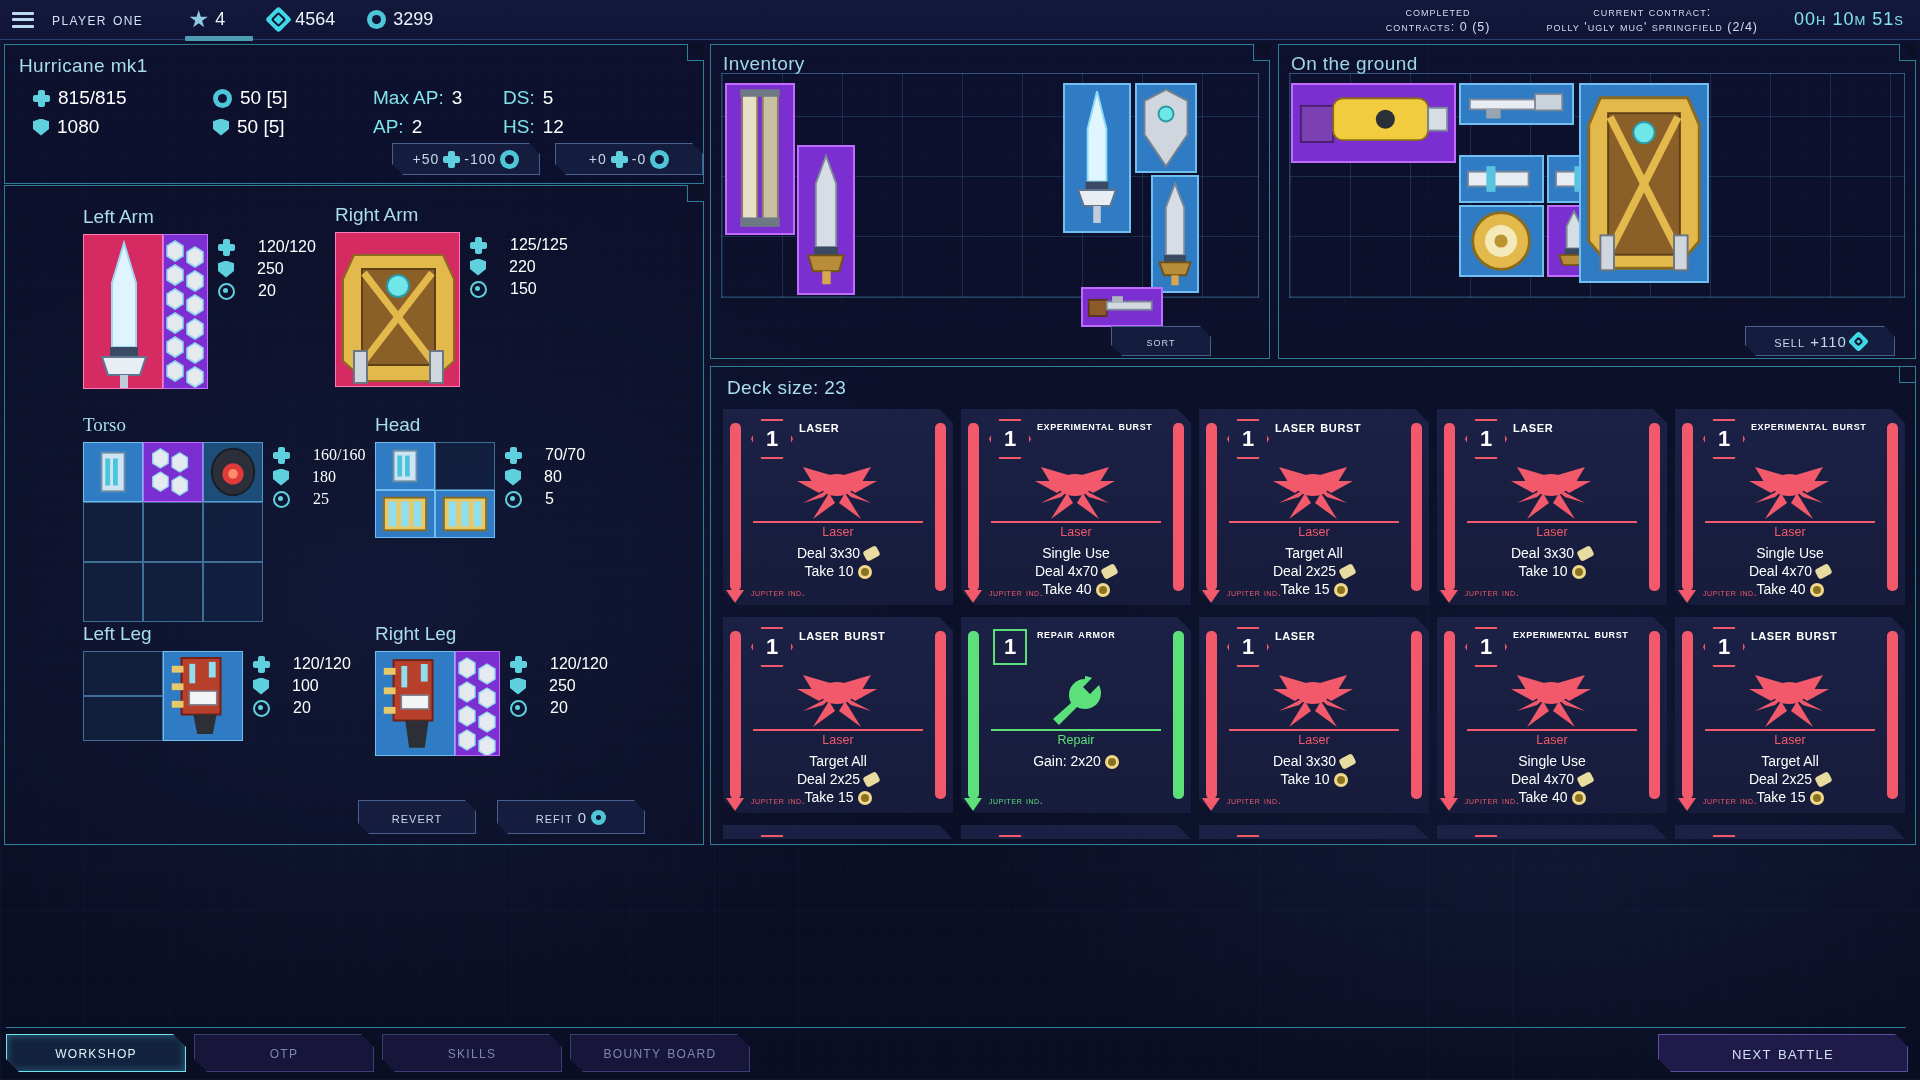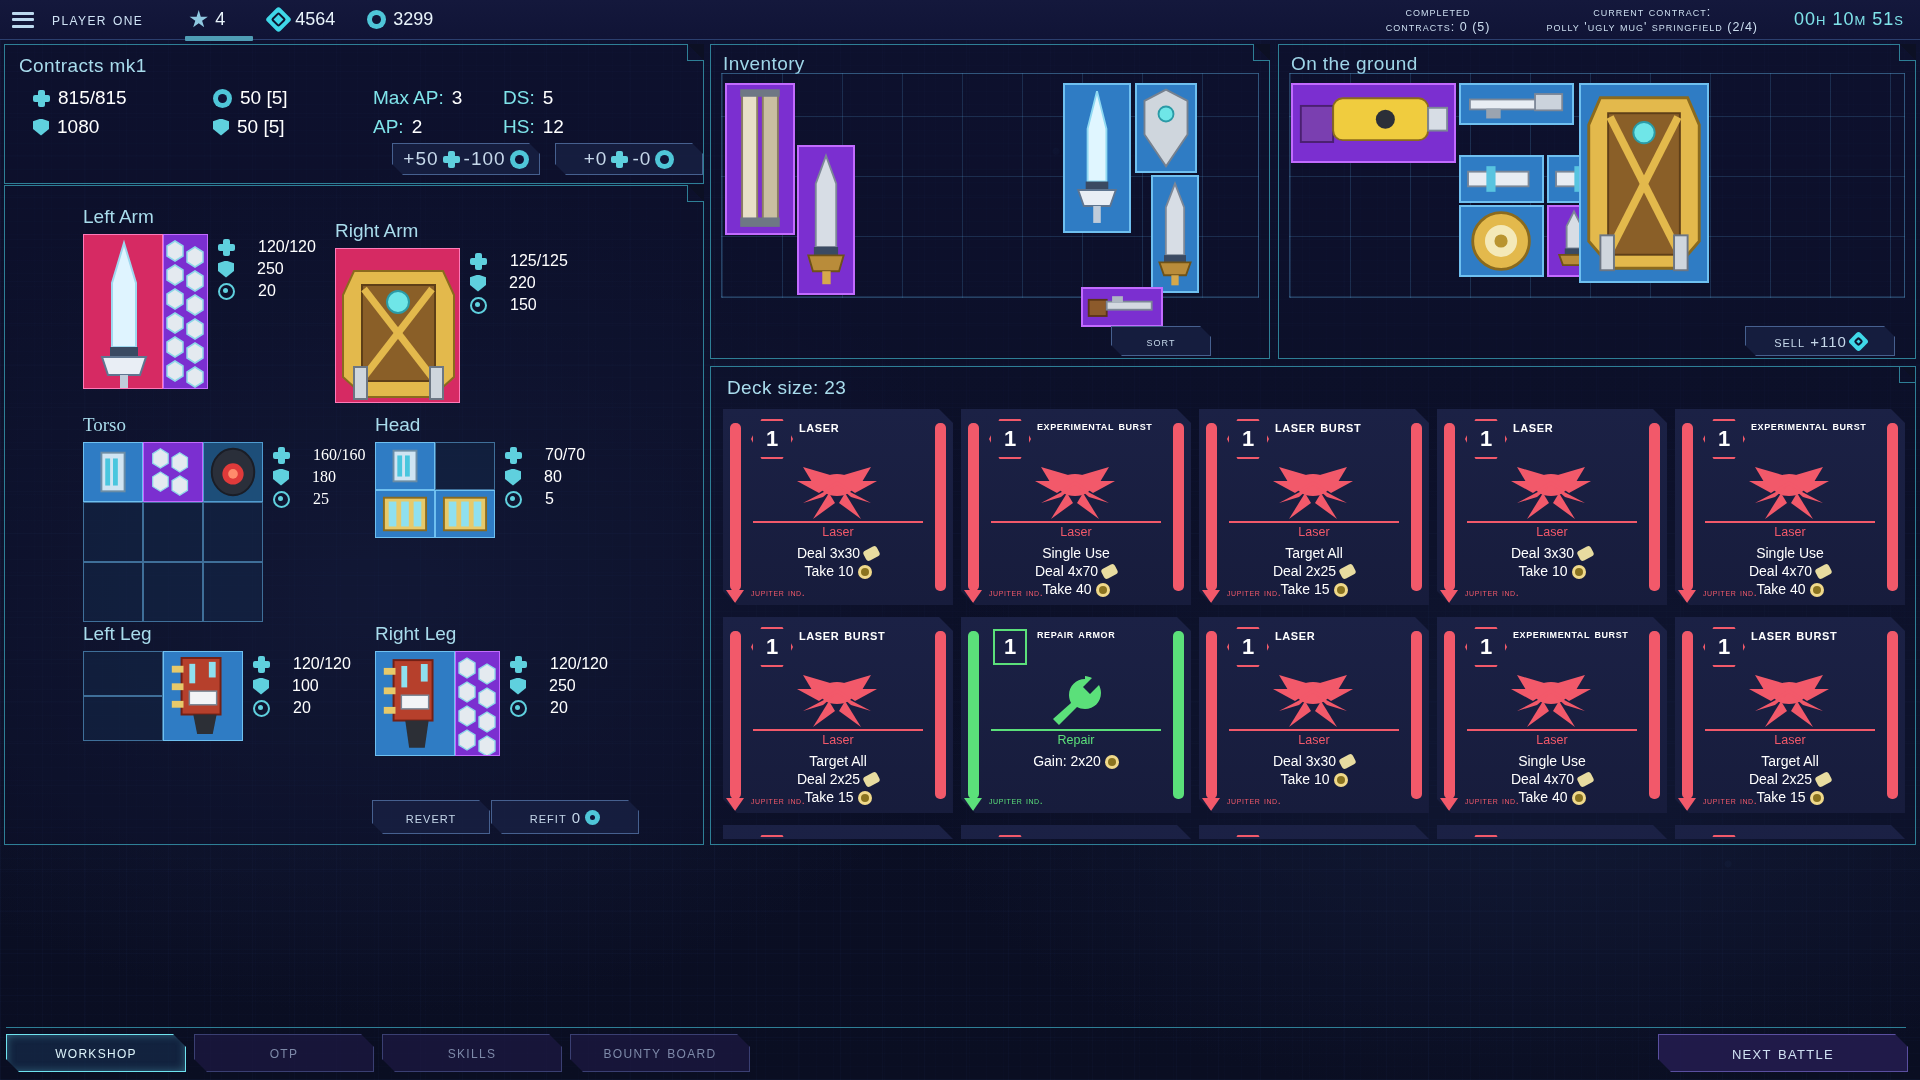--- a/index.html
+++ b/index.html
@@ -102,21 +102,21 @@
 
   .refit-row { position:absolute; left:392px; top:143px; display:flex; gap:15px; z-index:12;}
   .btn {
     background: rgba(24,32,66,.85);
     border:1px solid #46608f; color:#c6d8ea;
     font-size:15px; letter-spacing:1px; padding:7px 14px; cursor:pointer;
     font-variant:small-caps; text-transform:lowercase;
     clip-path: polygon(0 0, calc(100% - 11px) 0, 100% 11px, 100% 100%, 11px 100%, 0 calc(100% - 11px));
     display:flex; align-items:center; justify-content:center; gap:4px;
   }
-  .btn.small { width:148px; height:32px; font-size:19px; padding:0; }
+  .btn.small { width:148px; height:32px; font-size:14px; padding:0; }
 
   
   #partsPanel { left:4px; top:185px; width:700px; height:660px; }
   .part { position:absolute; }
   .part-label { font-size:19px; color:#a9dcec; margin-bottom:6px; }
   .part-body { display:flex; align-items:flex-start; gap:10px; }
   .slotgrid { display:flex; }
   .cell {
     width:60px; height:60px; border:1px solid #3f6f99; background:rgba(20,40,72,.55);
   }
@@ -269,21 +269,21 @@
       </div>
       <div class="contract-block current">
         <div>Current contract:</div>
         <div>Polly 'Ugly Mug' Springfield (2/4)</div>
       </div>
       <div class="timer">00h 10m 51s</div>
     </div>
   </div>
 
   <div class="panel" id="statsPanel">
-    <div class="panel-title mech-name">Contracts mk1</div>
+    <div class="panel-title mech-name">Hurricane mk1</div>
     <div class="stat-grid">
       <div class="srow">
         <div class="scol sc1">
           <div class="stat">
             <span class="ico i-hp"></span>
             <span>815/815</span>
           </div>
           <div class="stat">
             <span class="ico i-arm"></span>
             <span>1080</span>
@@ -381,21 +381,21 @@
             <span>250</span>
           </div>
           <div class="stat-mini">
             <span class="ico i-wt"></span>
             <span>20</span>
           </div>
         </div>
       </div>
     </div>
 
-    <div class="part" style="left:330px; top:34px;">
+    <div class="part" style="left:330px; top:18px;">
       <div class="part-label">Right Arm</div>
       <div class="part-body">
         <div class="slotgrid">
           <div class="cell item-tile" style="width:125px;height:155px;border-color:#ff7ab8;background:#d62a63;">
             <svg viewBox="0 0 125 155" width="125" height="155">
               <polygon points="18,22 107,22 118,46 118,128 96,148 29,148 7,128 7,46" fill="#e3b94c" stroke="#8a6a1e" stroke-width="2"></polygon>
               <rect x="26" y="36" width="73" height="96" fill="#8a5f28" stroke="#5e3f18" stroke-width="2"></rect>
               <line x1="28" y1="40" x2="96" y2="128" stroke="#e3b94c" stroke-width="7"></line>
               <line x1="96" y1="40" x2="28" y2="128" stroke="#e3b94c" stroke-width="7"></line>
               <circle cx="62" cy="53" r="11" fill="#6fe6e8" stroke="#2b9aa6" stroke-width="2"></circle>
@@ -596,21 +596,21 @@
             <span>250</span>
           </div>
           <div class="stat-mini">
             <span class="ico i-wt"></span>
             <span>20</span>
           </div>
         </div>
       </div>
     </div>
 
-    <div style="position:absolute; right:64px; bottom:10px; display:flex; gap:1px;">
+    <div style="position:absolute; right:58px; bottom:10px; display:flex; gap:21px;">
       <div class="btn" style="width:118px;height:34px;">Revert</div>
       <div class="btn" style="width:148px;height:34px;">
         <span>Refit 0</span>
         <span class="ico i-gear" style="width:15px;height:15px;"></span>
       </div>
     </div>
   </div>
 
   <div class="panel" id="invPanel">
     <div class="panel-title" style="left:12px; top:8px;">Inventory</div>

